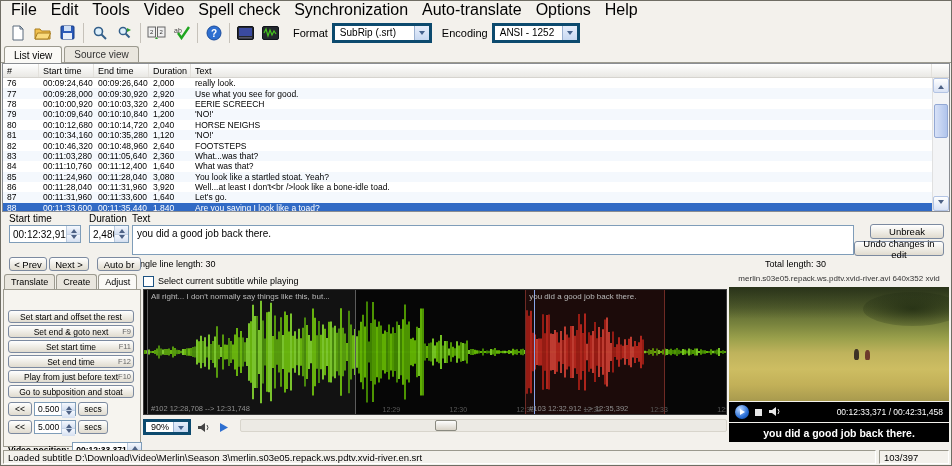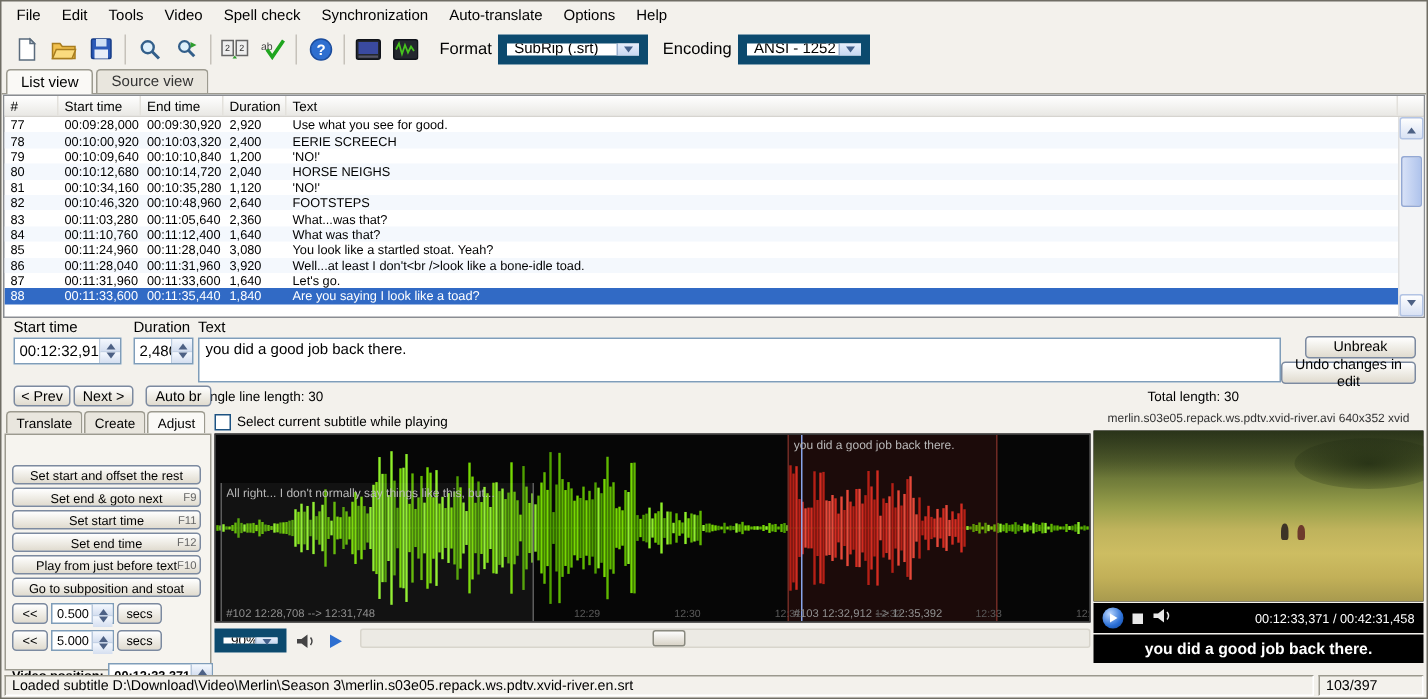--- a/index.html
+++ b/index.html
@@ -2,29 +2,29 @@
 <html><head>
 <meta charset="utf-8">
 <style>
   *{margin:0;padding:0;box-sizing:border-box;}
   i.tri{display:block;width:0;height:0;}
   body{background:#9aa0a6;font-family:"Liberation Sans",sans-serif;}
   button{font-family:inherit;cursor:default;}
   .app{position:relative;width:952px;height:466px;background:#f3f1ec;border:1px solid #6f6d64;overflow:hidden;color:#000;}
 
   
-  .menubar{position:absolute;top:0;left:0;right:0;height:18px;display:flex;align-items:center;padding-left:3px;font-size:10px;}
+  .menubar{position:absolute;top:0;left:0;right:0;height:18px;display:flex;align-items:center;padding-left:3px;font-size:16px;}
   .menu-item{padding:2px 7px;}
 
   
   .toolbar{position:absolute;top:18px;left:0;right:0;height:27px;display:flex;align-items:center;padding:0 4px;}
   .tbtn{width:25px;height:24px;display:flex;align-items:center;justify-content:center;border-radius:2px;}
   .tsep{width:1px;height:20px;background:#c6c2ba;margin:0 3px;}
   .tlabel{margin:0 4px 0 10px;font-size:11px;}
-  .combo{display:flex;align-items:stretch;height:20px;background:#fff;border:6px solid #0c4a6e;font-size:10px;}
+  .combo{display:flex;align-items:stretch;height:20px;background:#fff;border:3px solid #0c4a6e;font-size:10px;}
   .cval{display:flex;align-items:center;padding:0 5px;white-space:nowrap;overflow:hidden;flex:1;}
   .carrow{width:15px;background:linear-gradient(#e7eefb,#c7d8f1);border-left:1px solid #9ab0cf;display:flex;align-items:center;justify-content:center;flex:0 0 auto;}
   .carrow::after{content:"";border:3px solid transparent;border-top:4px solid #44618c;transform:translateY(2px);}
 
   
   .viewtabs{position:absolute;top:45px;left:0;right:0;height:17px;display:flex;align-items:flex-end;padding-left:3px;border-bottom:1px solid #9c9a8f;}
   .vtab{height:16px;display:flex;align-items:center;padding:0 9px;font-size:10px;border:1px solid #9c9a8f;border-bottom:none;border-radius:3px 3px 0 0;background:#e9e6de;margin-right:2px;color:#333;}
   .vtab.active{background:#faf9f6;height:17px;margin-bottom:-1px;color:#000;}
 
   
@@ -254,20 +254,27 @@
         <span>End time</span>
       </div>
         <div>
         <span>Duration</span>
       </div>
         <div>
         <span>Text</span>
       </div>
     </div>
     <div class="tbody">
+      <div class="trow">
+        <div>76</div>
+        <div>00:09:24,640</div>
+        <div>00:09:26,640</div>
+        <div>2,000</div>
+        <div>really look.</div>
+      </div>
         <div class="trow">
         <div>77</div>
         <div>00:09:28,000</div>
         <div>00:09:30,920</div>
         <div>2,920</div>
         <div>Use what you see for good.</div>
       </div>
         <div class="trow">
         <div>78</div>
         <div>00:10:00,920</div>
@@ -776,21 +783,21 @@
             <line x1="567" y1="59.3" x2="567" y2="64.7" stroke="#5fb800" stroke-width="1.6"></line>
             <line x1="569" y1="60.7" x2="569" y2="63.3" stroke="#8fef2a" stroke-width="1.6"></line>
             <line x1="571" y1="60.4" x2="571" y2="63.6" stroke="#4ea000" stroke-width="1.6"></line>
             <line x1="573" y1="59.5" x2="573" y2="64.5" stroke="#4ea000" stroke-width="1.6"></line>
             <line x1="575" y1="58.0" x2="575" y2="66.0" stroke="#8fef2a" stroke-width="1.6"></line>
             <line x1="577" y1="61.0" x2="577" y2="63.0" stroke="#5fb800" stroke-width="1.6"></line>
             <line x1="579" y1="60.3" x2="579" y2="63.7" stroke="#4ea000" stroke-width="1.6"></line>
             <line x1="581" y1="60.9" x2="581" y2="63.1" stroke="#5fb800" stroke-width="1.6"></line>
           </svg>
         <div class="playhead" id="playhead" style="left: 67%;"></div>
-      <div class="wregion" style="left: 0.5%; width: 36%; margin-top: 32px;">
+      <div class="wregion" style="left: 0.5%; width: 36%;">
             <div class="wrtext">All right... I don't normally say things like this, but...</div>
             <div class="wrrange">#102  12:28,708 --&gt; 12:31,748</div>
           </div>
           <div class="wregion current" style="left: 65.5%; width: 24%;">
             <div class="wrtext">you did a good job back there.</div>
             <div class="wrrange">#103  12:32,912 --&gt; 12:35,392</div>
           </div>
           <span class="wtick" style="left: 41%;">12:29</span>
           <span class="wtick" style="left: 52.5%;">12:30</span>
           <span class="wtick" style="left: 64%;">12:31</span>

